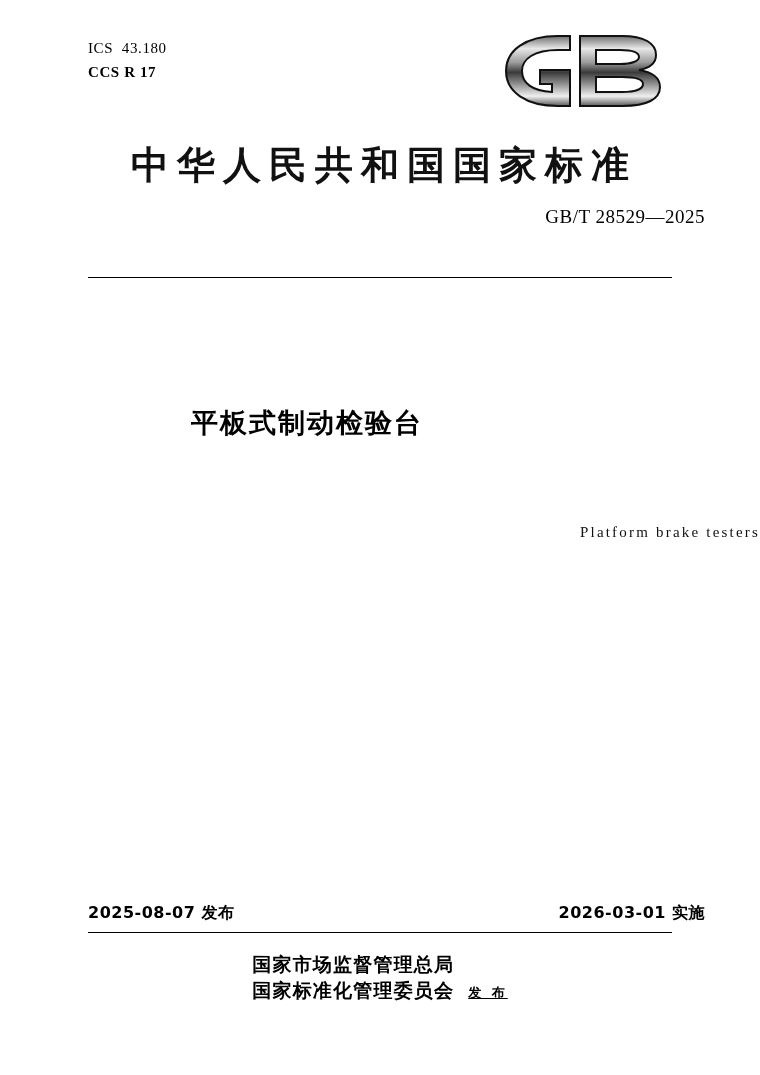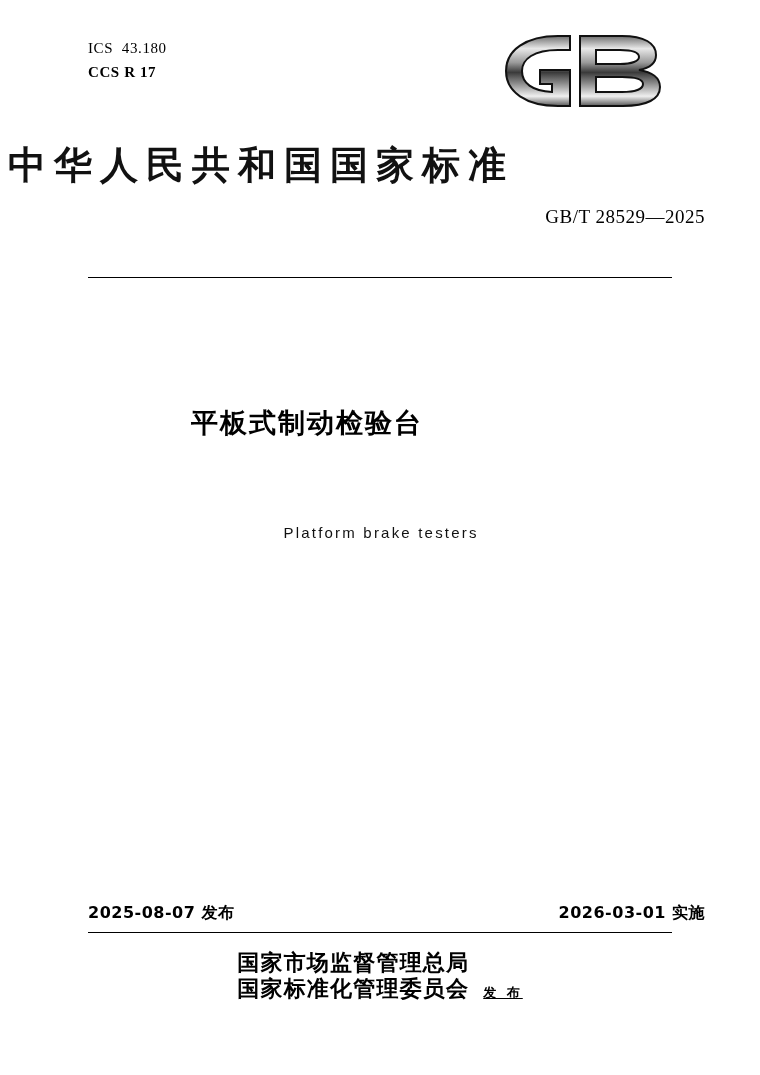--- a/index.html
+++ b/index.html
@@ -60,20 +60,21 @@
   .gb-emblem svg {
     display: block;
   }
 
   
   .main-title {
     position: absolute;
     left: 0;
     top: 140px;
     width: 760px;
+    text-align: center;
     font-family: "DejaVu Sans", sans-serif;
     font-weight: bold;
     font-size: 38px;
     letter-spacing: 8px;
     text-indent: 8px;
     color: #111;
   }
 
   .std-no-block {
     position: absolute;
@@ -115,22 +116,22 @@
     font-weight: bold;
     font-size: 27px;
     letter-spacing: 2px;
     text-indent: 2px;
   }
   .doc-title-en {
     position: absolute;
     left: 0;
     top: 524px;
     width: 760px;
-    text-align: center;
-    font-family: Liberation Sans, sans-serif;
+    text-align: right;
+    font-family: Liberation Serif, serif;
     font-size: 15px;
     letter-spacing: 2.2px;
     text-indent: 2.2px;
     color: #111;
   }
 
   
   .rule-bottom {
     position: absolute;
     left: 88px;
@@ -163,23 +164,23 @@
   .publisher {
     position: absolute;
     left: 0;
     top: 952px;
     width: 760px;
     display: flex;
     justify-content: center;
     align-items: flex-end;
   }
   .publisher-names {
-    font-family: Liberation Mono, monospace;
-    font-weight: bold;
-    font-size: 22px;
+    font-family: Liberation Sans, sans-serif;
+    font-weight: bold;
+    font-size: 19px;
     letter-spacing: 1.2px;
     line-height: 26px;
     text-align: center;
   }
   .publisher-action {
     font-family: "DejaVu Sans", sans-serif;
     font-weight: bold;
     font-size: 13px;
     letter-spacing: 3px;
     margin-left: 14px;

